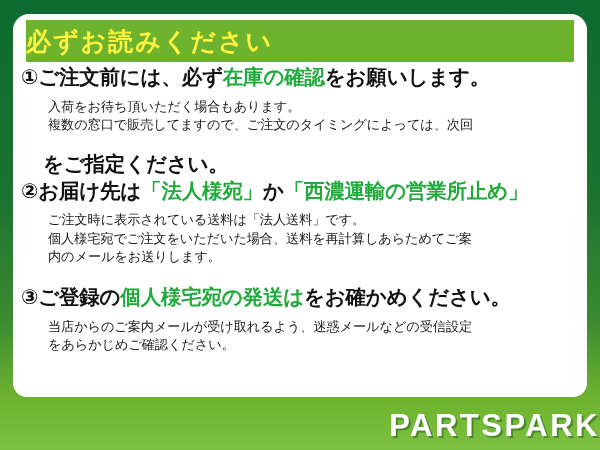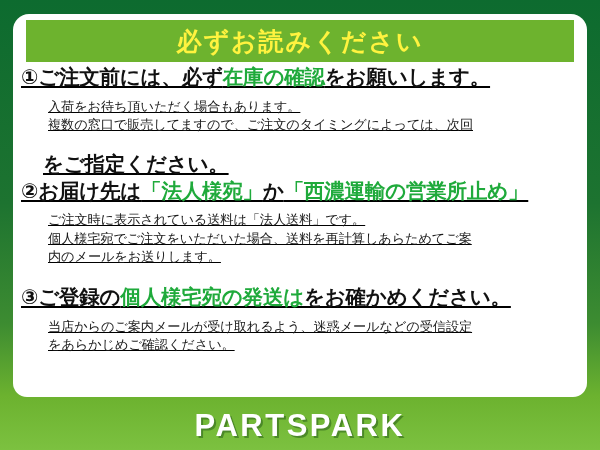--- a/index.html
+++ b/index.html
@@ -44,42 +44,41 @@
   
   .banner {
     position: absolute;
     left: 13px;
     top: 6px;
     width: 548px;
     height: 42px;
     background: #6db32e;
     display: flex;
     align-items: center;
-    justify-content: center;
   }
   .banner-title {
     color: #fff33f;
     font-size: 25px;
     font-weight: bold;
     letter-spacing: 2px;
     line-height: 1;
     white-space: nowrap;
   }
 
   
   .body {
     position: absolute;
     left: 0;
     top: 50px;
     width: 574px;
     padding: 0 6px 0 8px;
     box-sizing: border-box;
   }
 
-  .item { margin-bottom: 4px; text-decoration: underline; }
+  .item { margin-bottom: 4px; }
 
   .headline {
     font-size: 20.5px;
     font-weight: bold;
     color: #111111;
     line-height: 1.30;
     letter-spacing: -0.2px;
     white-space: nowrap;
   }
   .headline.cont {
@@ -102,21 +101,21 @@
 
   
   .footer {
     position: absolute;
     left: 0;
     top: 400px;
     width: 600px;
     height: 50px;
     display: flex;
     align-items: center;
-    justify-content: center;
+    justify-content: flex-end;
   }
   .brand {
     color: #ffffff;
     font-size: 31px;
     font-weight: bold;
     letter-spacing: 2.5px;
     text-shadow: 2px 2px 0 rgba(40,95,25,0.55);
     line-height: 1;
   }
 </style>

